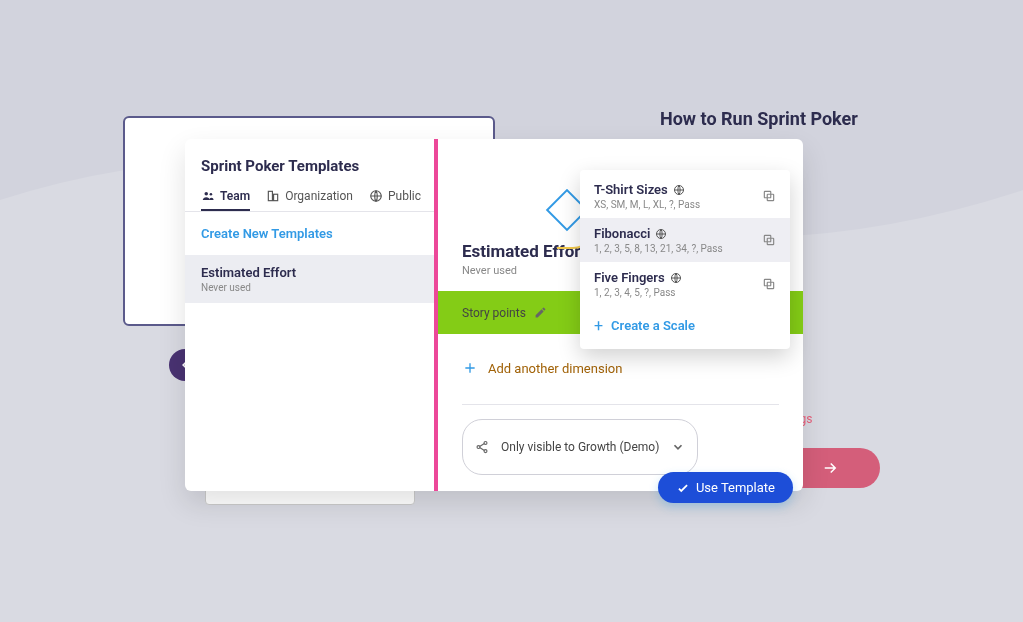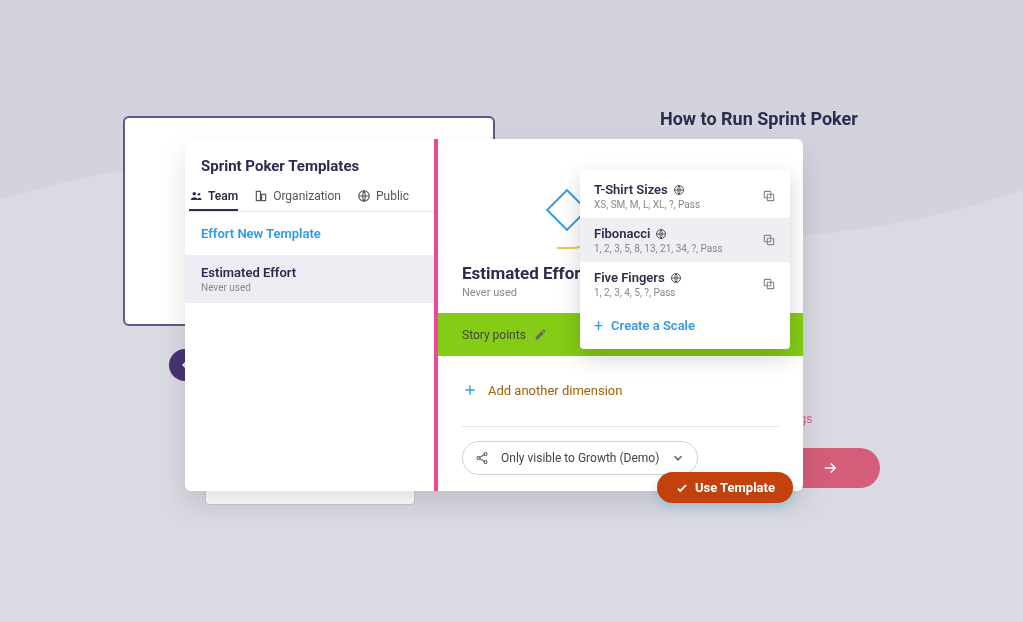--- a/index.html
+++ b/index.html
@@ -87,21 +87,21 @@
   border-right: 4px solid #ec4899;
   display: flex; flex-direction: column;
 }
 .sidebar .title {
   font-size: 15px; font-weight: 700;
   color: #2d2c4e;
   padding: 18px 16px 8px;
 }
 .tabs {
   display: flex;
-  padding: 0 4px;
+  padding: 0 16px;
   border-bottom: 1px solid #e4e4ea;
   gap: 16px;
 }
 .tab {
   display: flex; align-items: center; gap: 5px;
   font-size: 12px; color: #555;
   padding: 6px 0;
   cursor: pointer;
   border-bottom: 2px solid transparent;
 }
@@ -195,34 +195,34 @@
 .bottom-row {
   margin-top: 14px;
   display: flex; align-items: center;
   gap: 10px;
   border-top: 1px solid #e4e4ea;
   padding-top: 14px;
 }
 .visibility-pill {
   display: flex; align-items: center; gap: 12px;
   border: 1px solid #d0d0d8; border-radius: 20px;
-  padding: 9px 12px;
+  padding: 20px 12px;
   font-size: 12px; color: #444;
   cursor: pointer;
 }
 .visibility-pill svg { width: 14px; height: 14px; color: #666; }
 
 .use-btn {
   position: absolute;
   right: 10px; bottom: -12px;
-  background: #c2410c;
+  background: #1d4ed8;
   color: #fff;
   border-radius: 20px;
   padding: 8px 18px;
-  font-size: 13px; font-weight: 700;
+  font-size: 13px; font-weight: 400;
   display: flex; align-items: center; gap: 6px;
   cursor: pointer;
   box-shadow: 0 4px 10px rgba(50,154,229,.3);
 }
 .use-btn svg { width: 14px; height: 14px; }
 
 
 .scale-menu {
   position: absolute;
   left: 580px; top: 170px;
@@ -314,21 +314,21 @@
         <span>Organization</span>
       </div>
       <div class="tab">
         <svg viewBox="0 0 24 24" fill="none" stroke="currentColor" stroke-width="2">
             <circle cx="12" cy="12" r="9"></circle>
             <path d="M3 12h18M12 3c3 3 3 15 0 18M12 3c-3 3-3 15 0 18"></path>
           </svg>
         <span>Public</span>
       </div>
     </div>
-    <div class="create-link">Effort New Template</div>
+    <div class="create-link">Create New Templates</div>
     <div class="tmpl-item">
       <div class="name">Estimated Effort</div>
       <div class="meta">Never used</div>
     </div>
   </div>
 
   <div class="main">
     <div class="illo-wrap">
       <div class="illo-rect"></div>
       <div class="illo-line"></div>

